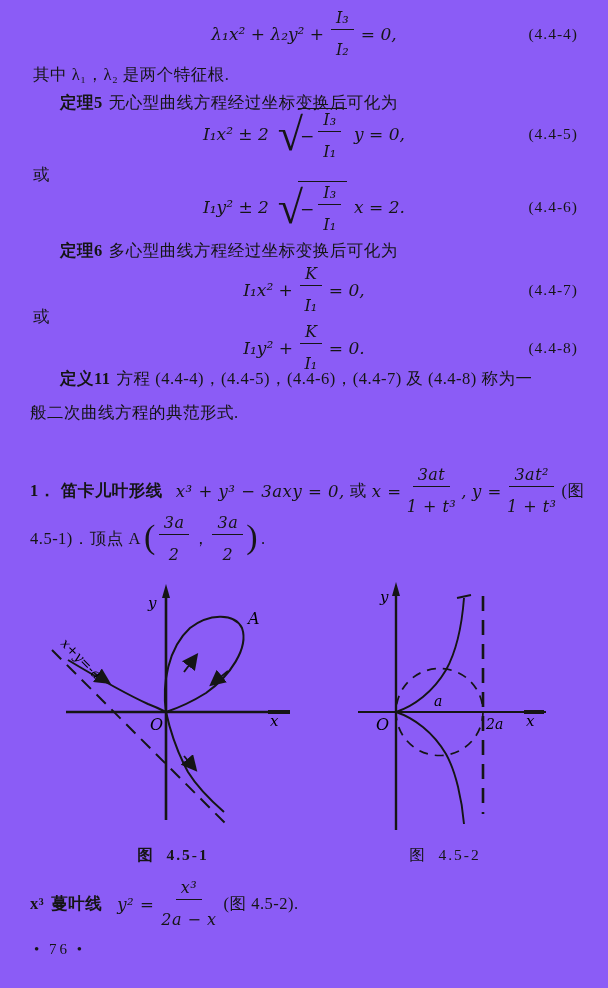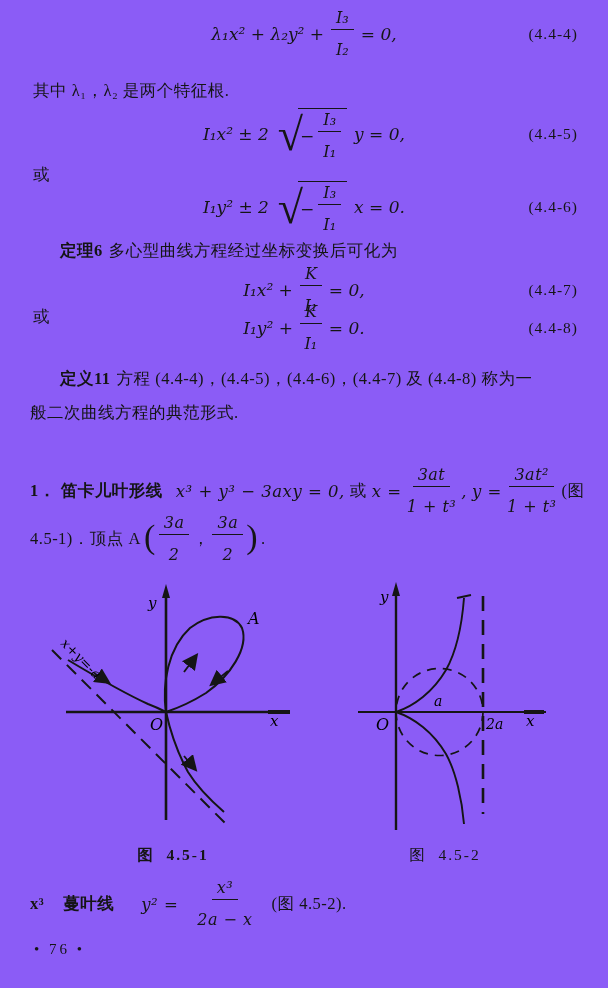--- a/index.html
+++ b/index.html
@@ -43,22 +43,26 @@
       <span class="mi">λ₁x² + λ₂y² +</span>
       <span class="frac mi">
         <span class="fnum">I₃</span>
         <span class="fden">I₂</span>
       </span>
       <span class="mi">= 0,</span>
     </div>
     <span class="eqtag">(4.4-4)</span>
   </div>
 
-  <div class="tline" style="left:33px;top:80px;">其中 λ₁，λ₂ 是两个特征根.</div>
-
+  <div class="tline" style="left:33px;top:64px;">其中 λ₁，λ₂ 是两个特征根.</div>
+
+  <div class="tline tflex" style="left:60px;top:92px;">
+    <span class="b">定理5</span>
+    <span>无心型曲线方程经过坐标变换后可化为</span>
+  </div>
 
   <div class="eqrow" style="top:107px;height:54px;">
     <div class="eqbox">
       <span class="mi">I₁x² ± 2</span>
       <span class="sqrt">
         <span class="rad">√</span>
         <span class="radbody mi">
           <span>−</span>
           <span class="frac mi">
             <span class="fnum">I₃</span>
@@ -79,21 +83,21 @@
       <span class="sqrt">
         <span class="rad">√</span>
         <span class="radbody mi">
           <span>−</span>
           <span class="frac mi">
             <span class="fnum">I₃</span>
             <span class="fden">I₁</span>
           </span>
         </span>
       </span>
-      <span class="mi">x = 0.</span>
+      <span class="mi">x = 2.</span>
     </div>
     <span class="eqtag">(4.4-6)</span>
   </div>
 
   <div class="tline tflex" style="left:60px;top:240px;">
     <span class="b">定理6</span>
     <span>多心型曲线方程经过坐标变换后可化为</span>
   </div>
 
   <div class="eqrow" style="top:266px;height:48px;">
@@ -103,21 +107,21 @@
         <span class="fnum">K</span>
         <span class="fden">I₁</span>
       </span>
       <span class="mi">= 0,</span>
     </div>
     <span class="eqtag">(4.4-7)</span>
   </div>
 
   <div class="tline" style="left:33px;top:306px;">或</div>
 
-  <div class="eqrow" style="top:304px;height:48px;text-align:right;">
+  <div class="eqrow" style="top:324px;height:48px;text-align:right;">
     <div class="eqbox">
       <span class="mi">I₁y² +</span>
       <span class="frac mi">
         <span class="fnum">K</span>
         <span class="fden">I₁</span>
       </span>
       <span class="mi">= 0.</span>
     </div>
     <span class="eqtag">(4.4-8)</span>
   </div>
@@ -213,21 +217,21 @@
     <text x="42" y="30" font-size="15" font-style="italic">y</text>
     <text x="188" y="154" font-size="15" font-style="italic">x</text>
     <text x="38" y="158" font-size="16" font-style="italic">O</text>
     <text x="96" y="134" font-size="14" font-style="italic">a</text>
     <text x="148" y="157" font-size="14" font-style="italic">2a</text>
   </svg>
 
   <div class="caption" style="left:118px;top:845px;width:110px;text-align:center;font-weight:bold;">图  4.5-1</div>
   <div class="caption" style="left:390px;top:845px;width:110px;text-align:center;">图  4.5-2</div>
 
-  <div class="tline tflex" style="left:30px;top:880px;height:48px;gap:19px;">
+  <div class="tline tflex" style="left:30px;top:880px;height:48px;gap:7px;">
     <span class="b">x³</span>
     <span class="b">蔓叶线</span>
     <span class="mi" style="margin-left:8px;">y² =</span>
     <span class="frac mi">
       <span class="fnum">x³</span>
       <span class="fden">2a − x</span>
     </span>
     <span>(图 4.5-2).</span>
   </div>
 

